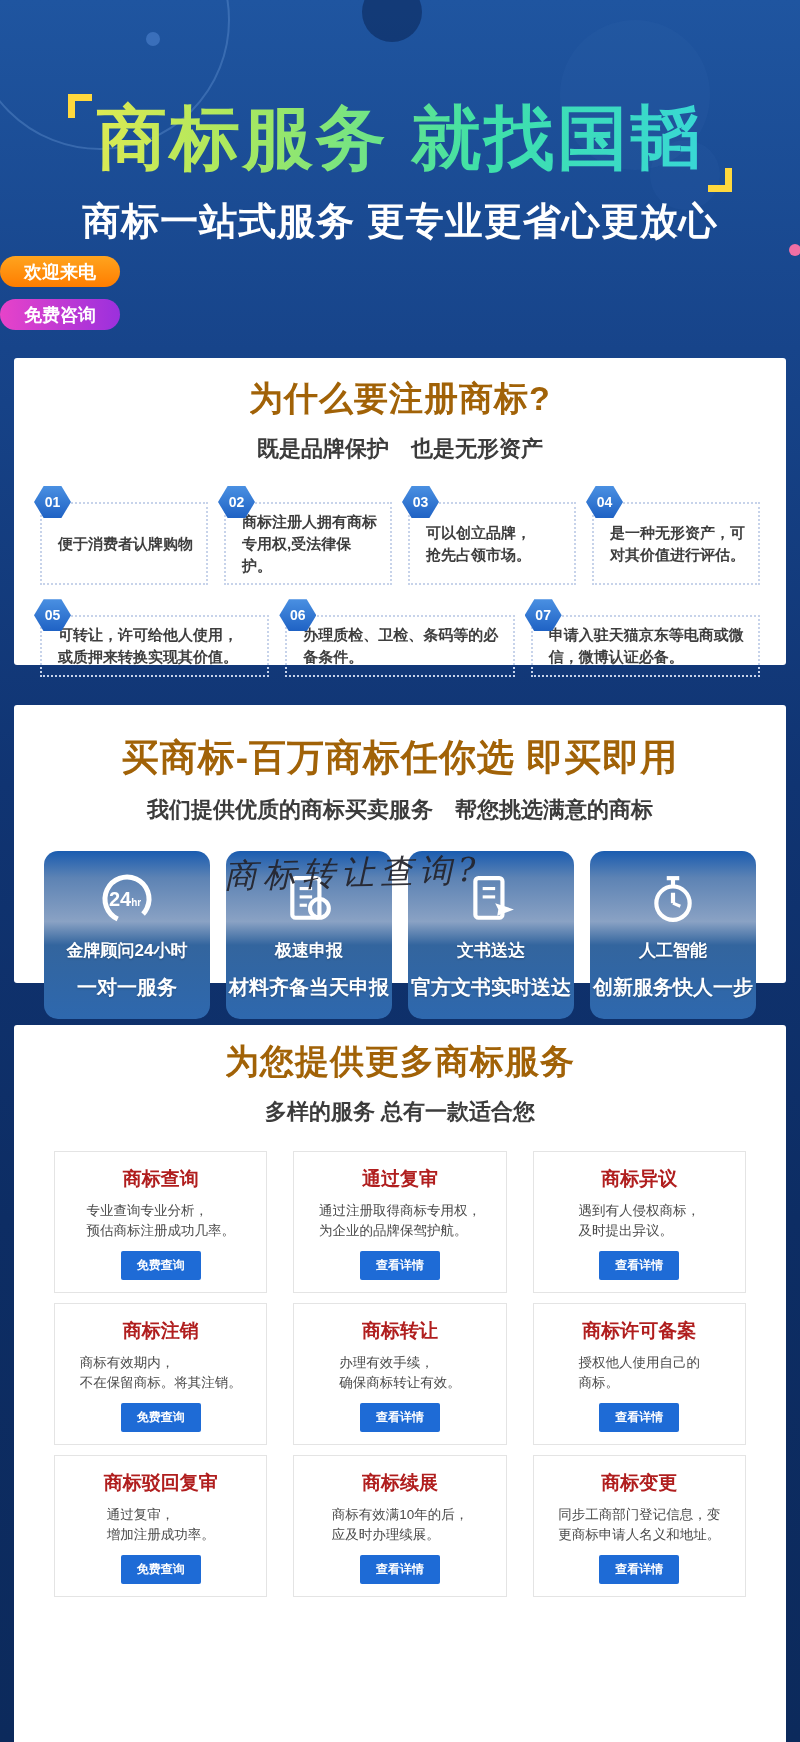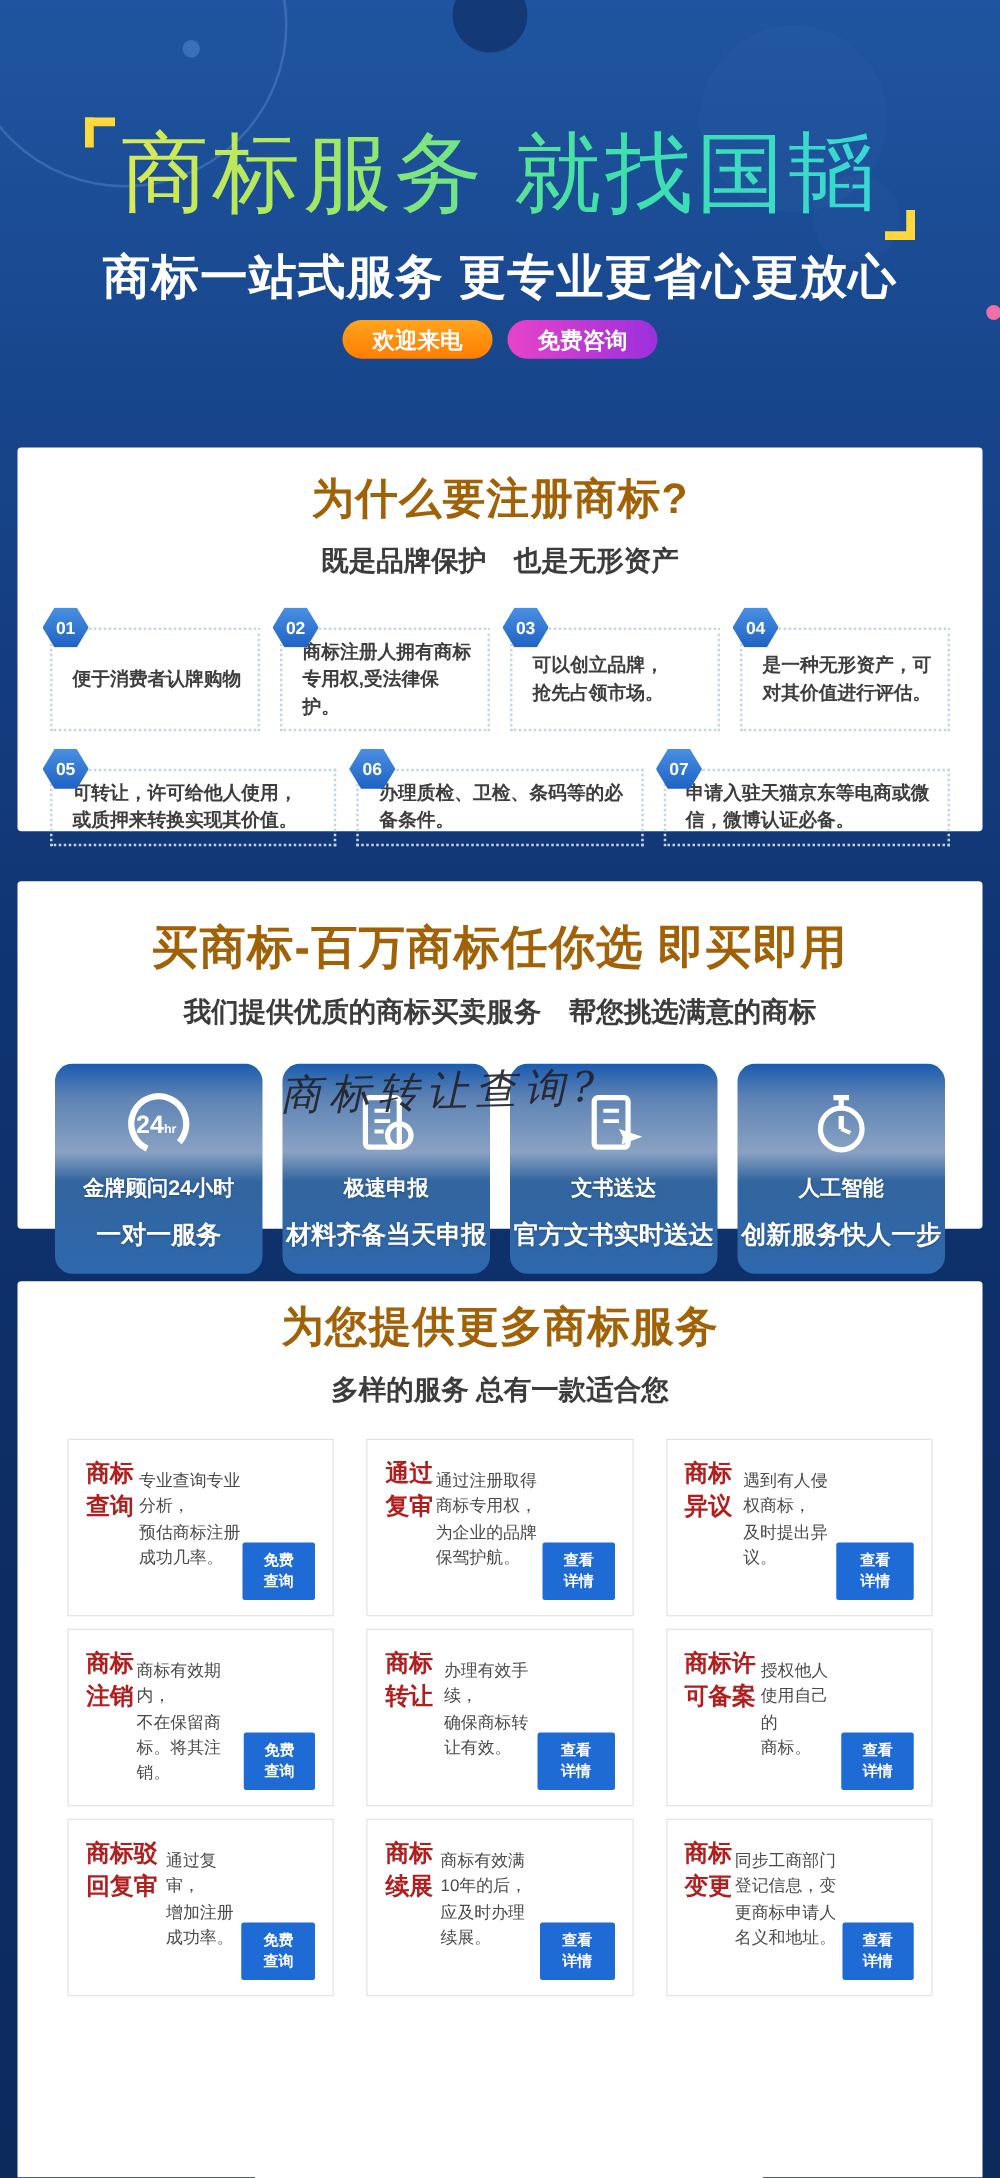--- a/index.html
+++ b/index.html
@@ -12,29 +12,29 @@
   .deco-ring{left:-30px;top:-110px;width:260px;height:260px;border:2px solid rgba(130,175,235,.28);}
   .deco-dot-small{left:146px;top:32px;width:14px;height:14px;background:#3f74c0;opacity:.85;}
   .deco-dark{left:362px;top:-18px;width:60px;height:60px;background:rgba(10,36,86,.55);}
   .deco-bokeh1{left:560px;top:20px;width:150px;height:150px;background:rgba(55,105,180,.14);}
   .deco-bokeh2{left:650px;top:140px;width:70px;height:70px;background:rgba(55,105,180,.12);}
   .deco-pink1{left:789px;top:244px;width:12px;height:12px;background:#f06fa4;}
   .deco-pink2{left:708px;top:1131px;width:10px;height:10px;background:#ffadc4;}
   
   .hero{position:relative;height:318px;}
   .hero-title{position:absolute;top:92px;left:0;width:100%;text-align:center;
-    font-size:70px;font-weight:400;letter-spacing:3px;white-space:nowrap;
+    font-size:70px;font-weight:700;letter-spacing:3px;white-space:nowrap;
     background:linear-gradient(98deg,#f2ea4e 5%,#a9e85f 30%,#3fe0a8 60%,#36d5e2 95%);
     -webkit-background-clip:text;background-clip:text;color:transparent;}
   .br{position:absolute;width:24px;height:24px;}
   .br-tl{left:68px;top:94px;border-left:7px solid #ffd83d;border-top:7px solid #ffd83d;}
   .br-br{right:68px;top:168px;border-right:7px solid #ffd83d;border-bottom:7px solid #ffd83d;}
   .hero-sub{position:absolute;top:196px;left:0;width:100%;text-align:center;
     color:#fff;font-size:38px;font-weight:800;letter-spacing:1px;white-space:nowrap;}
-  .hero-buttons{position:absolute;top:256px;left:0;width:100%;display:flex;justify-content:center;gap:12px;}
+  .hero-buttons{position:absolute;top:256px;left:0;width:100%;display:flex;justify-content:center;gap:12px;flex-direction:column;}
   .pill{border:none;width:120px;height:31px;border-radius:16px;color:#fff;font-size:18px;font-weight:800;
     font-family:inherit;cursor:pointer;display:flex;align-items:center;justify-content:center;}
   .pill-orange{background:linear-gradient(180deg,#ffa41e,#ff7d00);}
   .pill-magenta{background:linear-gradient(90deg,#e743c9,#9b30dd);}
   
   .card{width:772px;margin:0 auto;background:#fff;border-radius:3px;position:relative;}
   .sec-title{text-align:center;font-size:34px;font-weight:800;color:#a16207;letter-spacing:1px;}
   .sec-sub{text-align:center;font-size:22px;font-weight:700;color:#3c3c3c;margin-top:12px;}
   
   .card1{margin-top:40px;height:307px;padding:18px 26px 0;}
@@ -57,22 +57,22 @@
     background:linear-gradient(180deg,#1a5cb0 0%,#5d83b4 16%,#8aa2c4 42%,#33659e 56%,#2e68ae 100%);
     cursor:pointer;}
   .tile-icon{height:68px;display:flex;align-items:center;justify-content:center;}
   .tile-l1{font-size:17px;font-weight:800;margin-top:6px;text-shadow:0 1px 2px rgba(0,0,0,.25);}
   .tile-l2{font-size:20px;font-weight:600;margin-top:12px;text-shadow:0 1px 2px rgba(0,0,0,.25);}
   .handwriting{position:absolute;left:210px;top:146px;font-family:"DejaVu Serif",serif;font-style:italic;
     font-size:33px;letter-spacing:6px;color:#23232b;transform:rotate(-1.5deg);pointer-events:none;opacity:.92;}
   
   .card3{margin-top:42px;height:748px;padding:14px 40px 0;margin-bottom:14px;}
   .svc-grid{display:grid;grid-template-columns:repeat(3,1fr);column-gap:26px;row-gap:10px;margin-top:24px;}
-  .svc{border:1px solid #e4e4e4;height:142px;padding:14px 14px 12px;display:flex;flex-direction:row;
-    align-items:flex-start;background:#fff;}
+  .svc{border:1px solid #e4e4e4;height:142px;padding:14px 14px 12px;display:flex;flex-direction:column;
+    align-items:center;background:#fff;}
   .svc-title{color:#b01e1e;font-size:19px;font-weight:800;}
   .svc-desc{font-size:13.5px;color:#4a4a4a;margin-top:9px;white-space:pre-line;line-height:1.5;}
   .svc-btn{margin-top:auto;background:#1e6bd6;color:#fff;font-size:12px;font-weight:700;
     padding:6px 16px;border:none;border-radius:2px;cursor:pointer;font-family:inherit;}
 </style>
 </head>
 <body>
 
 <div class="page">
 

